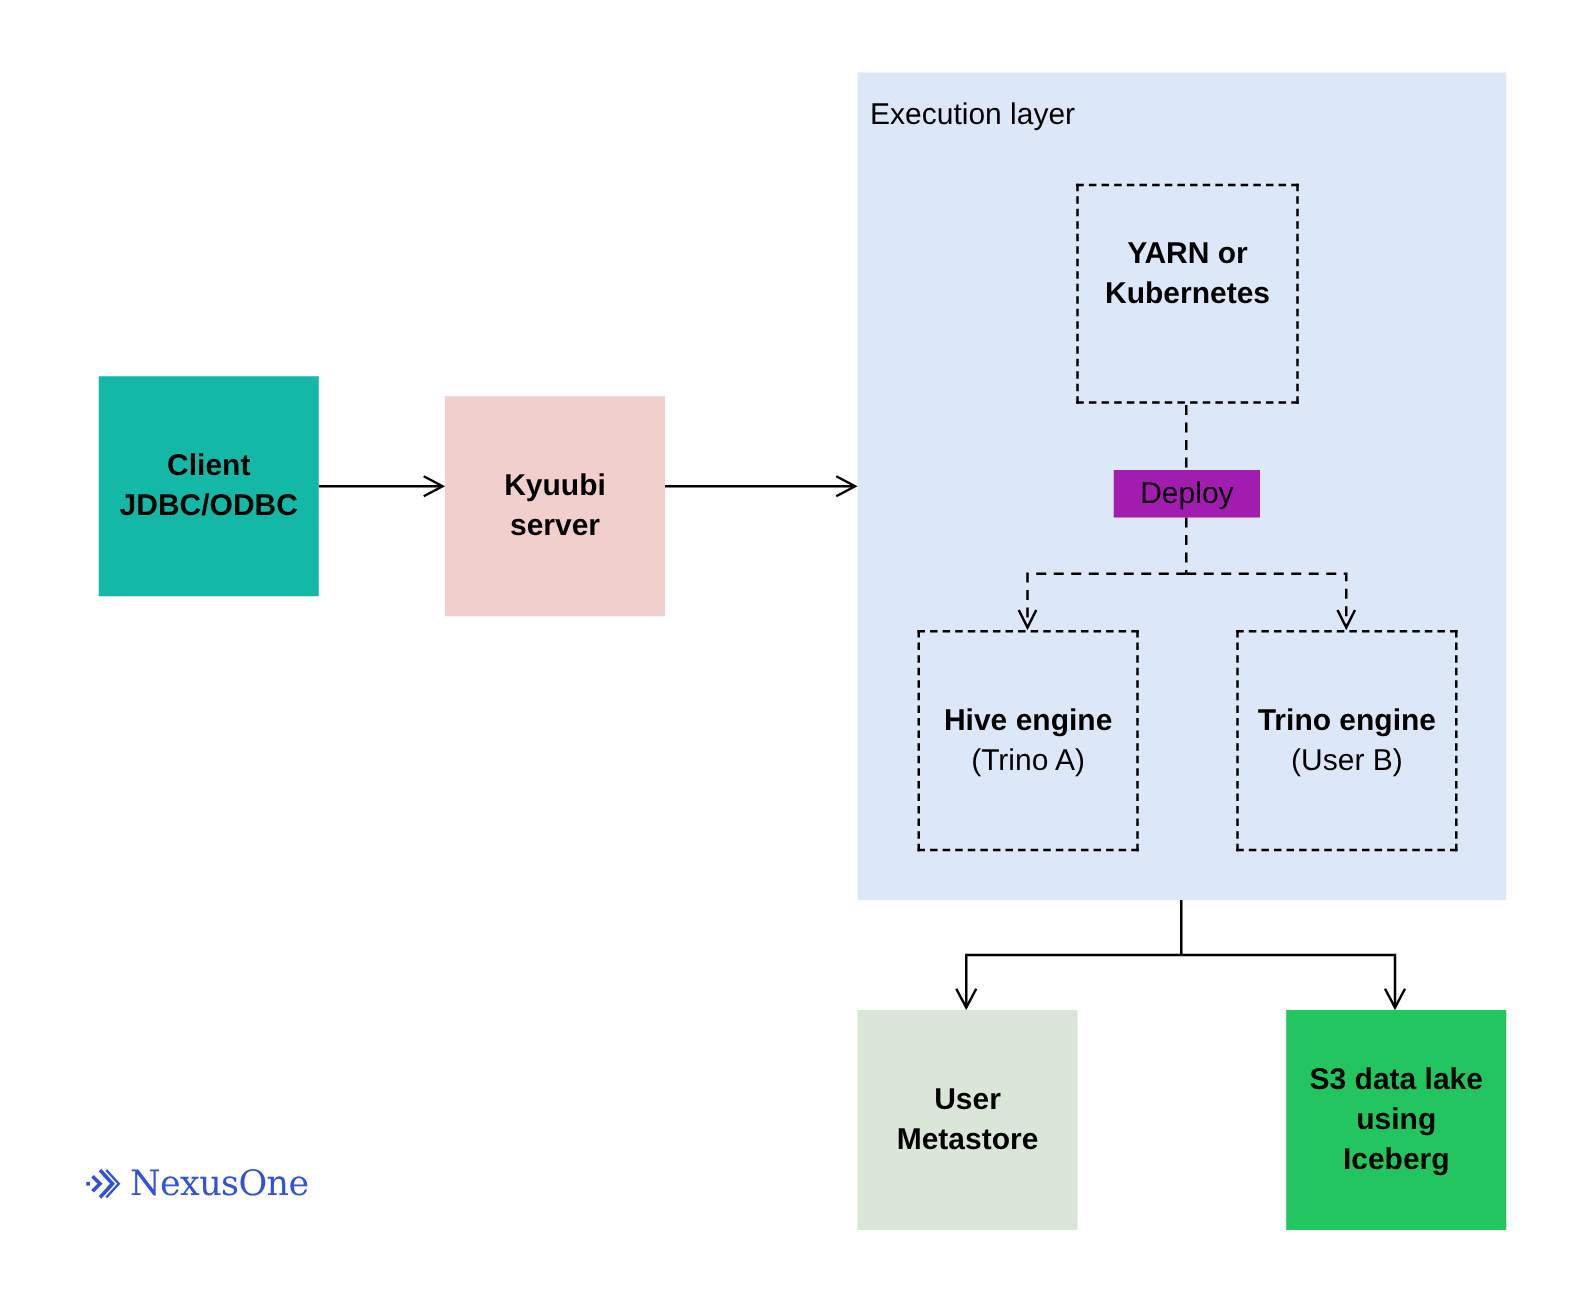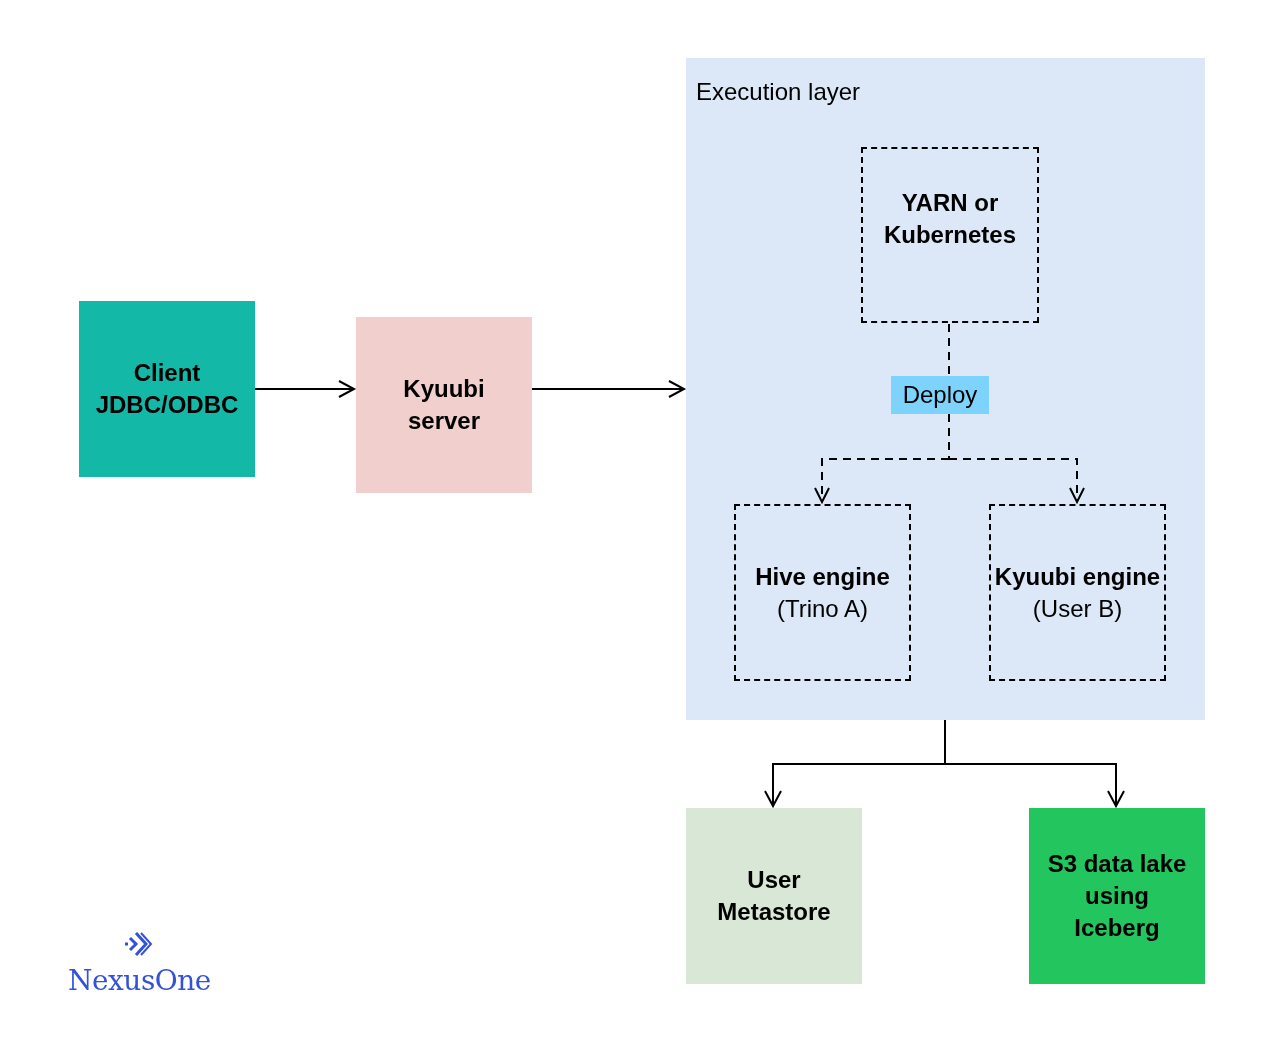--- a/index.html
+++ b/index.html
@@ -8,27 +8,27 @@
   .box { position: absolute; display: flex; align-items: center; justify-content: center;
          text-align: center; font-size: 24px; line-height: 32px; box-sizing: border-box; }
   .box .txt { display: block; }
   .bold { font-weight: bold; }
   .normal { font-weight: normal; }
   #client { left: 79px; top: 301px; width: 176px; height: 176px; background: #14b8a6; }
   #kyuubi { left: 356px; top: 301px; width: 176px; height: 176px; background: #f0cfcd; margin-top: 16px; }
   #exec { left: 686px; top: 58px; width: 519px; height: 662px; background: #dce7f7; }
   #exec-label { position: absolute; left: 696px; top: 78px; font-size: 24px; }
   #yarn { left: 861px; top: 147px; width: 178px; height: 176px; border: 2px dashed #000; }
-  #deploy { left: 891px; top: 376px; width: 98px; height: 38px; background: #7dd3fc; font-size: 24px; }
+  #deploy { left: 891px; top: 376px; width: 117px; height: 38px; background: #a21caf; font-size: 24px; }
   #spark { left: 734px; top: 504px; width: 177px; height: 177px; border: 2px dashed #000; }
   #trino { left: 989px; top: 504px; width: 177px; height: 177px; border: 2px dashed #000; }
   #hive { left: 686px; top: 808px; width: 176px; height: 176px; background: #d9e7d6; }
   #s3 { left: 1029px; top: 808px; width: 176px; height: 176px; background: #22c55e; }
   #connectors { position: absolute; left: 0; top: 0; }
-  #logo { position: absolute; left: 68px; top: 930px; display: flex; align-items: center; gap: 6px; flex-direction: column; }
+  #logo { position: absolute; left: 68px; top: 930px; display: flex; align-items: center; gap: 6px; }
   #logo-text { font-family: "DejaVu Serif", serif; font-size: 28px; color: #3452d6; letter-spacing: -0.5px; }
 </style>
 </head>
 <body>
 
 <div class="box" id="exec"></div>
 <div id="exec-label">Execution layer</div>
 
 <svg id="connectors" width="1272" height="1042">
   <g fill="none" stroke="#000" stroke-width="2">
@@ -80,21 +80,21 @@
 
 <div class="box" id="spark">
   <div>
     <span class="txt bold">Hive engine</span>
     <span class="txt normal">(Trino A)</span>
   </div>
 </div>
 
 <div class="box" id="trino">
   <div>
-    <span class="txt bold">Kyuubi engine</span>
+    <span class="txt bold">Trino engine</span>
     <span class="txt normal">(User B)</span>
   </div>
 </div>
 
 <div class="box bold" id="hive">
   <div>
     <span class="txt">User</span>
     <span class="txt">Metastore</span>
   </div>
 </div>

